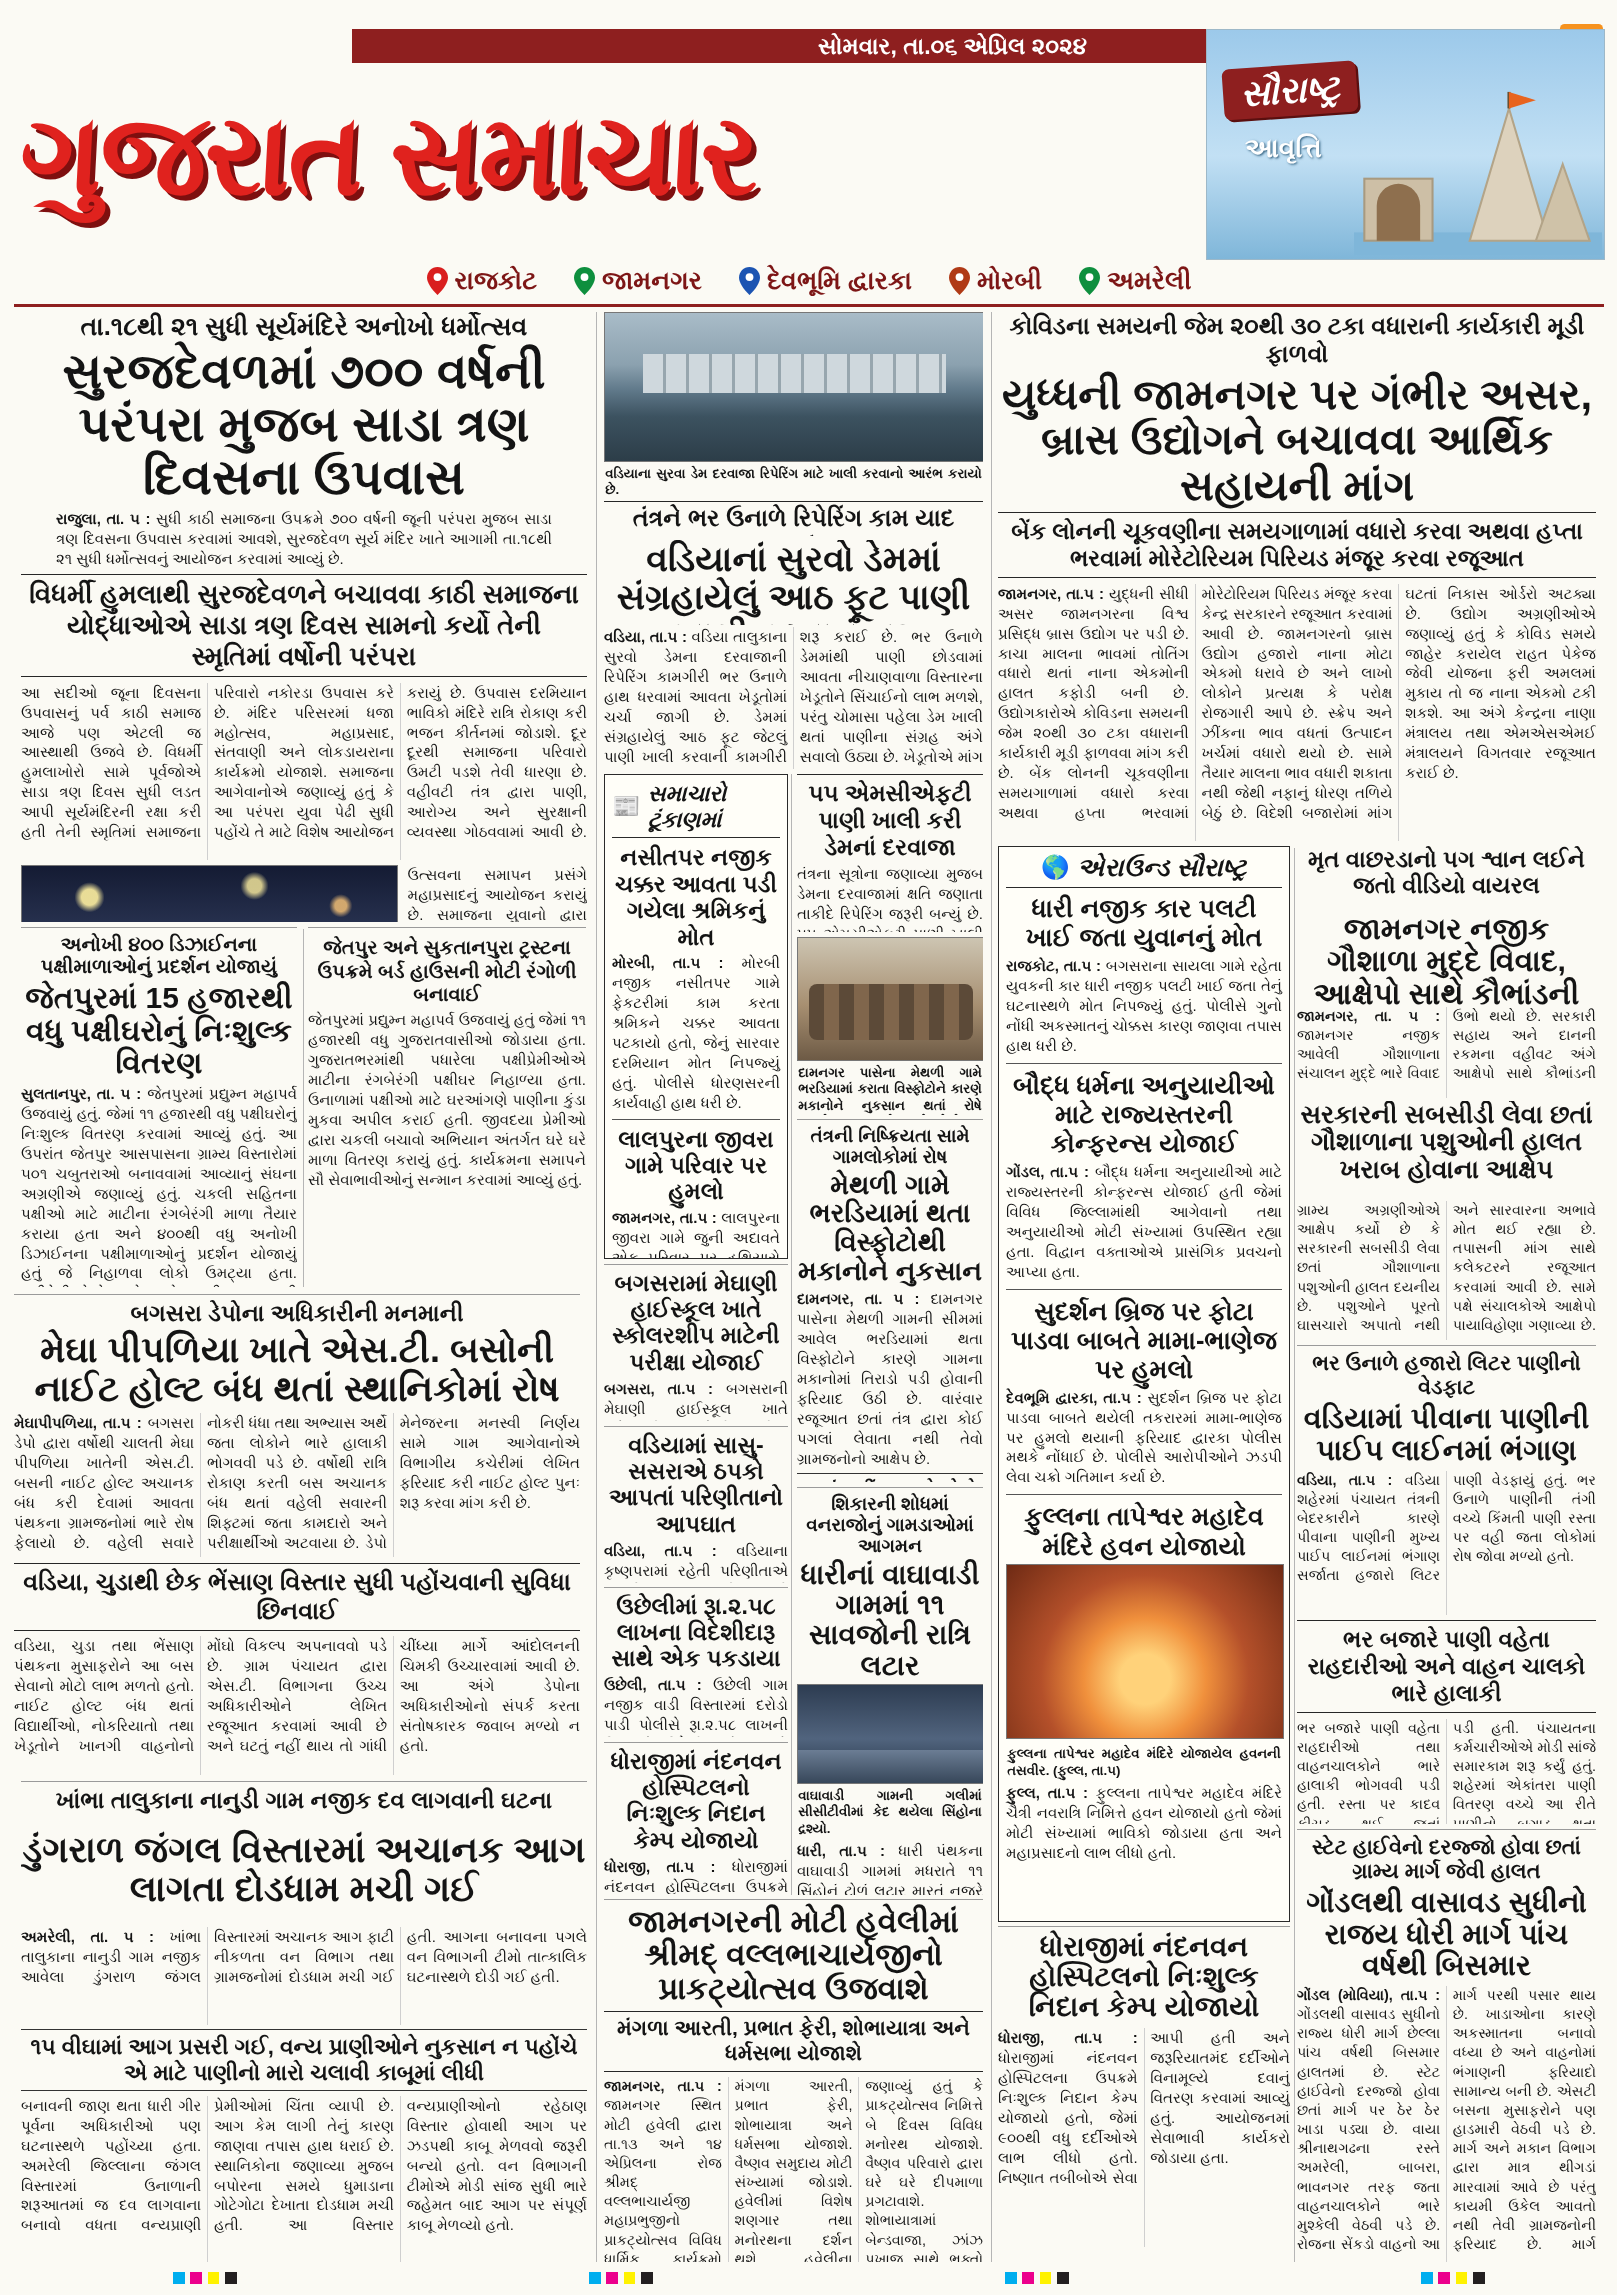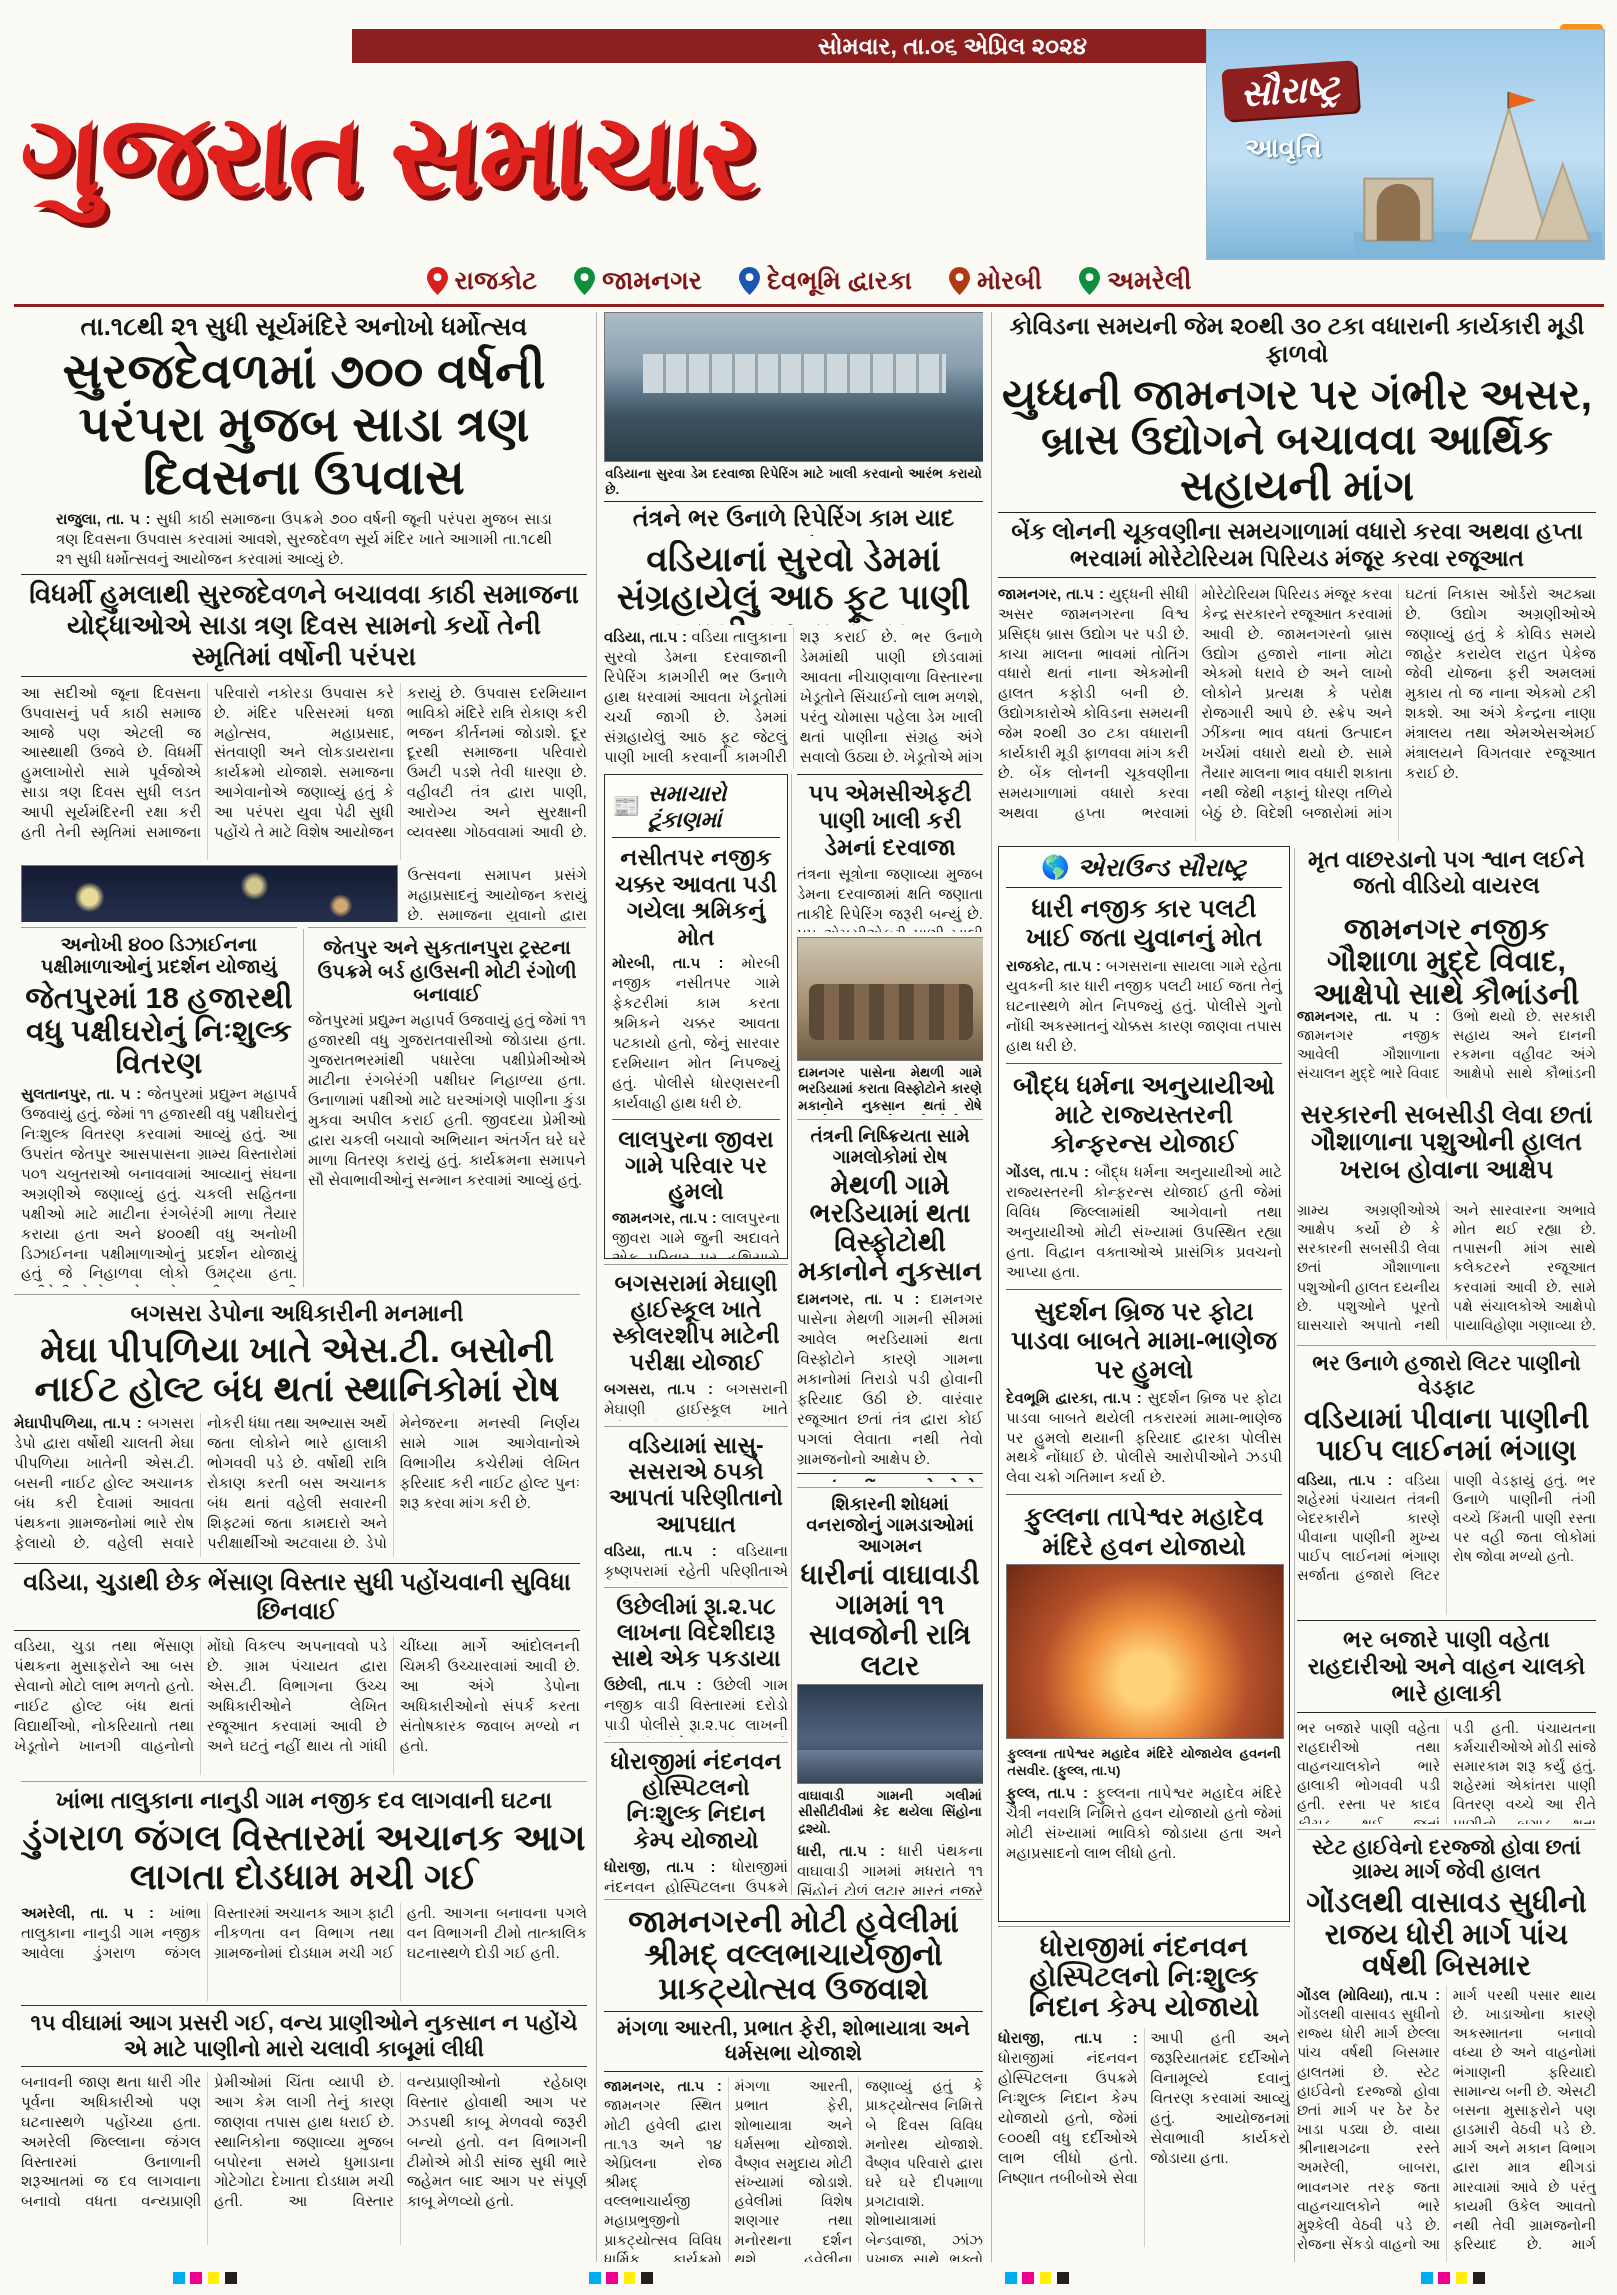--- a/index.html
+++ b/index.html
@@ -153,21 +153,21 @@
       <div style="width:375px;">
         <div class="photo ph-festival" style="width:375px;height:142px;"></div>
 
       </div>
       <div class="bt" style="flex:1;height:179px;">ઉત્સવના સમાપન પ્રસંગે મહાપ્રસાદનું આયોજન કરાયું છે. સમાજના યુવાનો દ્વારા સેવાકીય પ્રવૃત્તિ હાથ ધરાશે અને સમગ્ર આયોજનની તૈયારીઓ હાલ અંતિમ તબક્કામાં ચાલી રહી છે.</div>
     </div>
   </div>
 
   <div class="c tb" style="left:21px;top:927px;width:276px;height:360px;">
     <div class="kick" style="font-size:19.6px;">અનોખી ૪૦૦ ડિઝાઈનના પક્ષીમાળાઓનું પ્રદર્શન યોજાયું</div>
-    <div class="hl" style="font-size:30px;margin:4.6px 0;">જેતપુરમાં 18 હજારથી વધુ પક્ષીઘરોનું નિઃશુલ્ક વિતરણ</div>
+    <div class="hl" style="font-size:30px;margin:4.6px 0;">જેતપુરમાં 15 હજારથી વધુ પક્ષીઘરોનું નિઃશુલ્ક વિતરણ</div>
     <div class="bt">
       <span class="dl">સુલતાનપુર, તા. ૫ :</span>
       <span>જેતપુરમાં પ્રદ્યુમ્ન મહાપર્વ ઉજવાયું હતું. જેમાં ૧૧ હજારથી વધુ પક્ષીઘરોનું નિઃશુલ્ક વિતરણ કરવામાં આવ્યું હતું. આ ઉપરાંત જેતપુર આસપાસના ગ્રામ્ય વિસ્તારોમાં ૫૦૧ ચબુતરાઓ બનાવવામાં આવ્યાનું સંઘના અગ્રણીએ જણાવ્યું હતું. ચકલી સહિતના પક્ષીઓ માટે માટીના રંગબેરંગી માળા તૈયાર કરાયા હતા અને ૪૦૦થી વધુ અનોખી ડિઝાઈનના પક્ષીમાળાઓનું પ્રદર્શન યોજાયું હતું જે નિહાળવા લોકો ઉમટ્યા હતા. પક્ષીપ્રેમીઓએ ઘરે ઘરે પક્ષીઘર લગાવી જીવદયાનો સંદેશ આપ્યો હતો.</span>
     </div>
   </div>
 
   <div class="c tb" style="left:308px;top:927px;width:278px;height:360px;">
     <div class="boldline" style="font-size:19.6px;">જેતપુર અને સુકતાનપુરા ટ્રસ્ટના ઉપક્રમે બર્ડ હાઉસની મોટી રંગોળી બનાવાઈ</div>
     <div class="bt">જેતપુરમાં પ્રદ્યુમ્ન મહાપર્વ ઉજવાયું હતું જેમાં ૧૧ હજારથી વધુ ગુજરાતવાસીઓ જોડાયા હતા. ગુજરાતભરમાંથી પધારેલા પક્ષીપ્રેમીઓએ માટીના રંગબેરંગી પક્ષીઘર નિહાળ્યા હતા. ઉનાળામાં પક્ષીઓ માટે ઘરઆંગણે પાણીના કુંડા મુકવા અપીલ કરાઈ હતી. જીવદયા પ્રેમીઓ દ્વારા ચકલી બચાવો અભિયાન અંતર્ગત ઘરે ઘરે માળા વિતરણ કરાયું હતું. કાર્યક્રમના સમાપને સૌ સેવાભાવીઓનું સન્માન કરવામાં આવ્યું હતું.</div>
   </div>
@@ -178,21 +178,21 @@
     <div class="bt b3" style="height:144px;">
       <span class="dl">મેઘાપીપળિયા, તા.૫ :</span>
       <span>બગસરા ડેપો દ્વારા વર્ષોથી ચાલતી મેઘા પીપળિયા ખાતેની એસ.ટી. બસની નાઈટ હોલ્ટ અચાનક બંધ કરી દેવામાં આવતા પંથકના ગ્રામજનોમાં ભારે રોષ ફેલાયો છે. વહેલી સવારે નોકરી ધંધા તથા અભ્યાસ અર્થે જતા લોકોને ભારે હાલાકી ભોગવવી પડે છે. વર્ષોથી રાત્રિ રોકાણ કરતી બસ અચાનક બંધ થતાં વહેલી સવારની શિફ્ટમાં જતા કામદારો અને પરીક્ષાર્થીઓ અટવાયા છે. ડેપો મેનેજરના મનસ્વી નિર્ણય સામે ગામ આગેવાનોએ વિભાગીય કચેરીમાં લેખિત ફરિયાદ કરી નાઈટ હોલ્ટ પુનઃ શરૂ કરવા માંગ કરી છે.</span>
     </div>
     <div class="sub" style="font-size:24px;margin:5.8px 0;">વડિયા, ચુડાથી છેક ભેંસાણ વિસ્તાર સુધી પહોંચવાની સુવિધા છિનવાઈ</div>
     <div class="bt b3" style="height:162px;">વડિયા, ચુડા તથા ભેંસાણ પંથકના મુસાફરોને આ બસ સેવાનો મોટો લાભ મળતો હતો. નાઈટ હોલ્ટ બંધ થતાં વિદ્યાર્થીઓ, નોકરિયાતો તથા ખેડૂતોને ખાનગી વાહનોનો મોંઘો વિકલ્પ અપનાવવો પડે છે. ગ્રામ પંચાયત દ્વારા એસ.ટી. વિભાગના ઉચ્ચ અધિકારીઓને લેખિત રજૂઆત કરવામાં આવી છે અને ઘટતું નહીં થાય તો ગાંધી ચીંધ્યા માર્ગે આંદોલનની ચિમકી ઉચ્ચારવામાં આવી છે. આ અંગે ડેપોના અધિકારીઓનો સંપર્ક કરતા સંતોષકારક જવાબ મળ્યો ન હતો.</div>
   </div>
 
   <div class="c tb" style="left:21px;top:1781px;width:566px;height:481px;">
     <div class="kick" style="font-size:23px;">ખાંભા તાલુકાના નાનુડી ગામ નજીક દવ લાગવાની ઘટના</div>
-    <div class="hl" style="font-size:36px;margin:6px 0;">ડુંગરાળ જંગલ વિસ્તારમાં અચાનક આગ લાગતા દોડધામ મચી ગઈ</div>
+    <div class="hl" style="font-size:36px;margin:18px 0;">ડુંગરાળ જંગલ વિસ્તારમાં અચાનક આગ લાગતા દોડધામ મચી ગઈ</div>
     <div class="bt b3" style="height:98px;">
       <span class="dl">અમરેલી, તા. ૫ :</span>
       <span>ખાંભા તાલુકાના નાનુડી ગામ નજીક આવેલા ડુંગરાળ જંગલ વિસ્તારમાં અચાનક આગ ફાટી નીકળતા વન વિભાગ તથા ગ્રામજનોમાં દોડધામ મચી ગઈ હતી. આગના બનાવના પગલે વન વિભાગની ટીમો તાત્કાલિક ઘટનાસ્થળે દોડી ગઈ હતી.</span>
     </div>
     <div class="boldline" style="font-size:22px;border-top:1.2px solid #333;border-bottom:1.2px solid #333;margin:4.6px 0;">૧૫ વીઘામાં આગ પ્રસરી ગઈ, વન્ય પ્રાણીઓને નુકસાન ન પહોંચે એ માટે પાણીનો મારો ચલાવી કાબૂમાં લીધી</div>
     <div class="bt b3" style="height:173px;">બનાવની જાણ થતા ધારી ગીર પૂર્વના અધિકારીઓ પણ ઘટનાસ્થળે પહોંચ્યા હતા. અમરેલી જિલ્લાના જંગલ વિસ્તારમાં ઉનાળાની શરૂઆતમાં જ દવ લાગવાના બનાવો વધતા વન્યપ્રાણી પ્રેમીઓમાં ચિંતા વ્યાપી છે. આગ કેમ લાગી તેનું કારણ જાણવા તપાસ હાથ ધરાઈ છે. સ્થાનિકોના જણાવ્યા મુજબ બપોરના સમયે ધુમાડાના ગોટેગોટા દેખાતા દોડધામ મચી હતી. આ વિસ્તાર વન્યપ્રાણીઓનો રહેઠાણ વિસ્તાર હોવાથી આગ પર ઝડપથી કાબૂ મેળવવો જરૂરી બન્યો હતો. વન વિભાગની ટીમોએ મોડી સાંજ સુધી ભારે જહેમત બાદ આગ પર સંપૂર્ણ કાબૂ મેળવ્યો હતો.</div>
   </div>
 
   <div class="c" style="left:604px;top:312px;width:379px;height:187px;">
     <div class="photo ph-dam" style="width:379px;height:148px;"></div>

